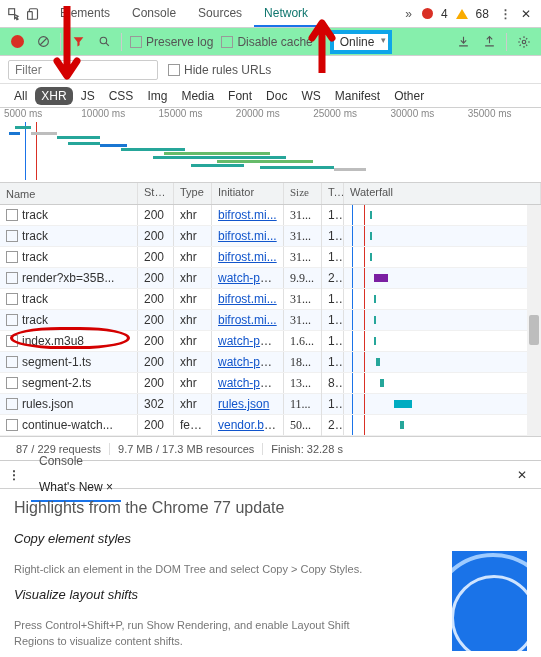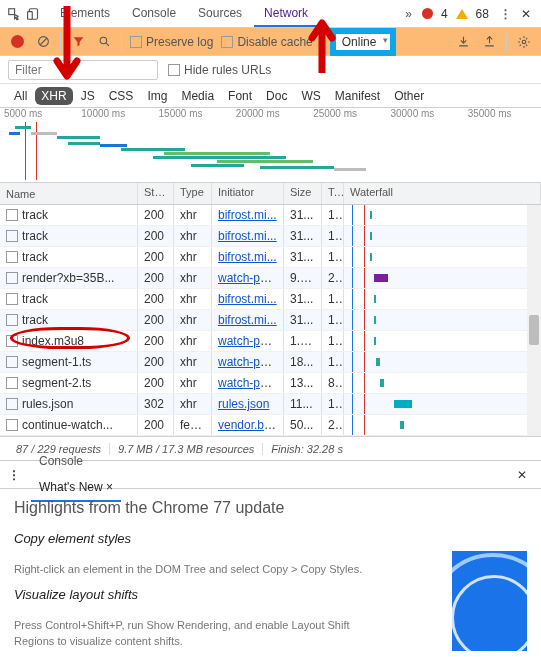--- a/index.html
+++ b/index.html
@@ -3,37 +3,37 @@
 <meta charset="utf-8">
 <style>
   * { box-sizing: border-box; margin: 0; padding: 0; font-family: "Segoe UI", Arial, sans-serif; }
   body { width: 541px; height: 657px; background: #fff; font-size: 12px; color: #333; overflow: hidden; position: relative; }
 
   
   .top-row { height: 28px; display: flex; align-items: center; border-bottom: 1px solid #d0d0d0; padding: 0 4px; }
   .top-row .icon { width: 20px; height: 20px; display: flex; align-items: center; justify-content: center; color: #555; cursor: pointer; }
   .top-tabs { display: flex; gap: 2px; margin-left: 6px; flex: 1; }
   .top-tab { padding: 6px 10px 5px; cursor: pointer; color: #555; border-bottom: 2px solid transparent; }
-  .top-tab.active { border-bottom-color: #1a73e8; color: #4c1d95; }
+  .top-tab.active { border-bottom-color: #1a73e8; color: #0f766e; }
   .more-tabs { padding: 6px 4px; color: #555; cursor: pointer; }
   .err-badge { display: flex; align-items: center; gap: 8px; margin: 0 6px; }
   .err-dot { width: 11px; height: 11px; border-radius: 50%; display: inline-block; }
   .err-red { background: #d93025; }
   .err-yel-tri { width: 0; height: 0; border-left: 6px solid transparent; border-right: 6px solid transparent; border-bottom: 10px solid #f9ab00; display: inline-block; }
   .kebab { font-weight: bold; letter-spacing: -1px; }
   .close-x { padding: 0 6px; cursor: pointer; }
 
   
-  .toolbar { height: 28px; display: flex; align-items: center; gap: 8px; padding: 0 8px; border-bottom: 1px solid #d0d0d0; background: #fdba74; }
+  .toolbar { height: 28px; display: flex; align-items: center; gap: 8px; padding: 0 8px; border-bottom: 1px solid #d0d0d0; background: #86efac; }
   .rec-dot { width: 13px; height: 13px; border-radius: 50%; background: #d93025; }
   .tool-icon { width: 18px; height: 18px; display: flex; align-items: center; justify-content: center; color: #555; cursor: pointer; }
   .divider { width: 1px; height: 18px; background: #ccc; }
   .funnel { color: #d93025; }
   .chk { display: flex; align-items: center; gap: 4px; color: #555; }
-  .sel { border: 6px solid #0ea5e9; background: #fff; padding: 1px 14px 1px 6px; font-size: 12px; position: relative; }
+  .sel { border: 4px solid #0ea5e9; background: #fff; padding: 1px 14px 1px 6px; font-size: 12px; position: relative; }
   .sel::after { content: "▾"; position: absolute; right: 3px; color: #777; font-size: 9px; }
   .spacer { flex: 1; }
 
   
   .filter-row { height: 28px; display: flex; align-items: center; gap: 10px; padding: 0 8px; border-bottom: 1px solid #e0e0e0; }
   .filter-input { width: 150px; border: 1px solid #ccc; border-radius: 2px; padding: 2px 6px; font-size: 12px; color: #888; }
 
   
   .type-row { height: 24px; display: flex; align-items: center; gap: 2px; padding: 0 8px; border-bottom: 1px solid #d0d0d0; }
   .type-pill { padding: 2px 6px; border-radius: 6px; cursor: pointer; color: #333; }
@@ -52,39 +52,39 @@
   .vline-blue { position: absolute; top: 0; bottom: 0; width: 1px; background: #1a73e8; }
 
   
   .table-wrap { position: relative; }
   .thead { display: flex; height: 22px; border-bottom: 1px solid #ccc; background: #f1f3f4; font-size: 11px; color: #555; }
   .th, .td { border-right: 1px solid #e0e0e0; padding: 3px 6px; overflow: hidden; white-space: nowrap; text-overflow: ellipsis; }
   .c-name { width: 138px; display: flex; align-items: center; gap: 4px; }
   .c-status { width: 36px; }
   .c-type { width: 38px; }
   .c-init { width: 72px; }
-  .c-size { width: 38px; }
+  .c-size { width: 38px; font-family: Liberation Serif, serif; }
   .c-time { width: 22px; }
   .c-wf { flex: 1; position: relative; }
   .trow { display: flex; height: 21px; border-bottom: 1px solid #f0f0f0; align-items: center; font-size: 12px; }
   .trow:nth-child(even) { background: #f5f9ff; }
   .ck { width: 12px; height: 12px; border: 1px solid #999; flex-shrink: 0; }
   .link { color: #1155cc; text-decoration: underline; cursor: pointer; }
   .wf-cell { position: relative; height: 100%; }
   .wf-bar { position: absolute; top: 6px; height: 8px; background: #26a69a; }
   .wf-bar.purple { background: #7b1fa2; }
   .wf-bar.cyan { background: #00acc1; }
   .wf-vred { position: absolute; top: 0; bottom: 0; width: 1px; background: #d93025; left: 20px; }
   .wf-vblue { position: absolute; top: 0; bottom: 0; width: 1px; background: #1a73e8; left: 8px; }
   .scrollbar { position: absolute; right: 0; top: 22px; bottom: 0; width: 14px; background: #f1f1f1; }
   .scroll-thumb { position: absolute; left: 2px; width: 10px; background: #bdbdbd; border-radius: 2px; }
 
   
   .status-bar { height: 24px; display: flex; align-items: center; border-top: 1px solid #d0d0d0; background: #fff; padding: 0 8px; font-size: 11px; color: #555; }
-  .status-seg { padding: 0 8px; border-right: 1px solid #ddd; font-style: italic; }
+  .status-seg { padding: 0 8px; border-right: 1px solid #ddd; }
   .status-seg:last-child { border-right: none; }
 
   
   .drawer { border-top: 1px solid #ccc; }
   .drawer-tabs { height: 28px; display: flex; align-items: center; padding: 0 8px; gap: 4px; border-bottom: 1px solid #d0d0d0; }
   .drawer-tabs .kebab { margin-right: 8px; cursor: pointer; }
   .drawer-tab { padding: 6px 8px; cursor: pointer; color: #555; }
   .drawer-tab.active { border-bottom: 2px solid #1a73e8; color: #222; }
   .drawer-close { margin-left: auto; cursor: pointer; padding: 0 6px; }
   .drawer-body { padding: 10px 14px; color: #555; }

